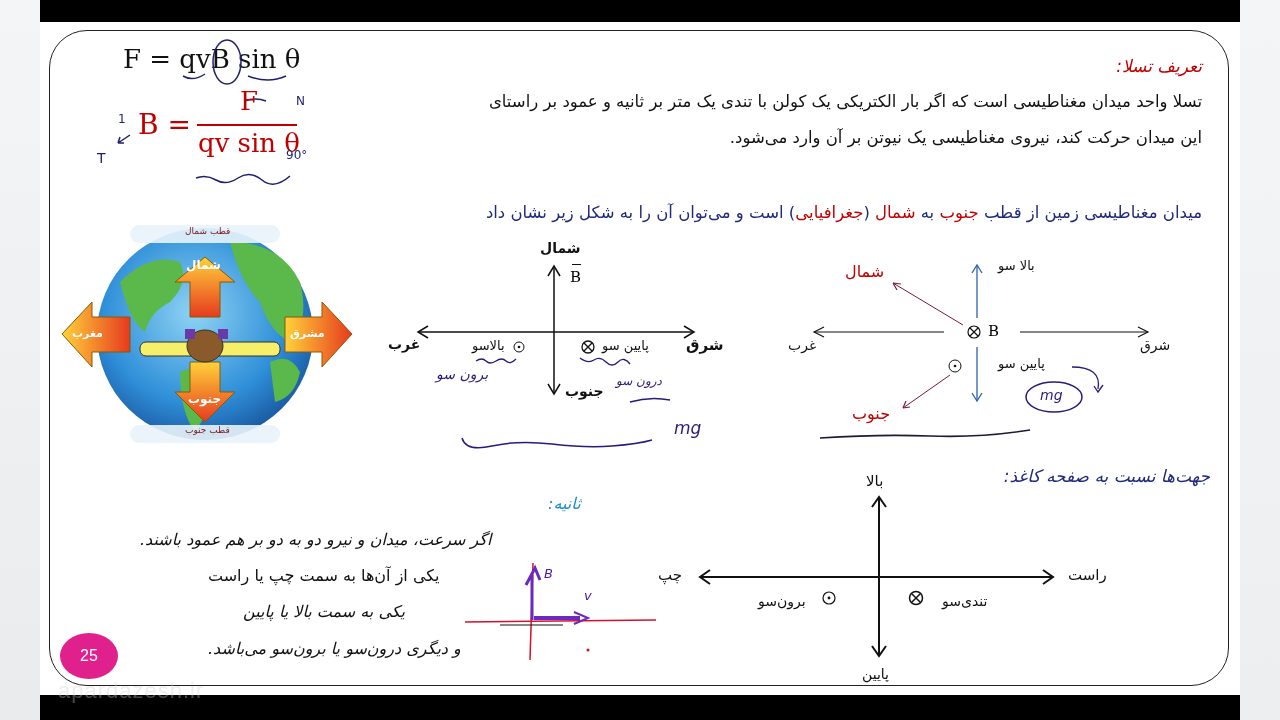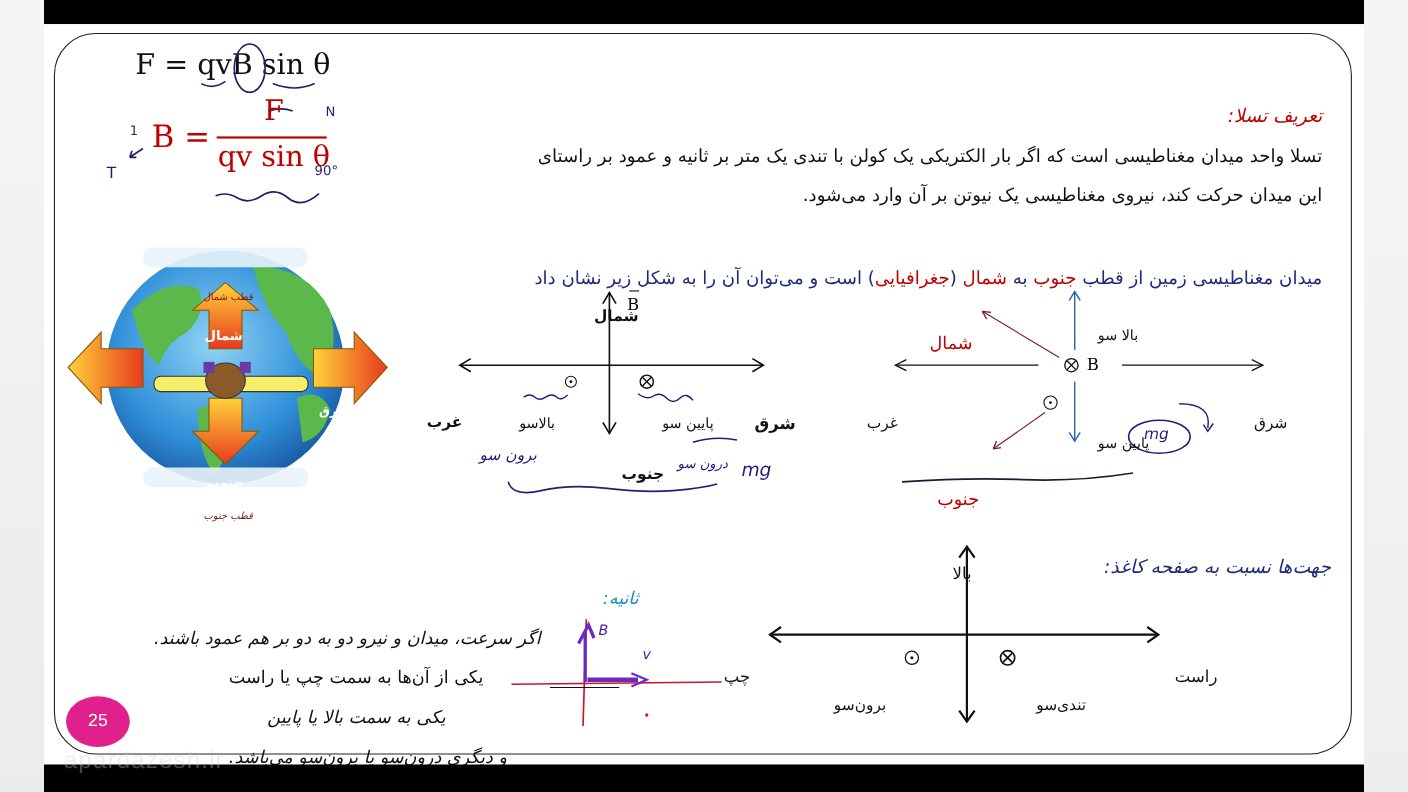--- a/index.html
+++ b/index.html
@@ -4,21 +4,21 @@
 <style>
   html, body { margin:0; padding:0; }
   body { width:1280px; height:720px; position:relative; overflow:hidden; background:#f0f1f2; font-family:"DejaVu Sans", sans-serif; }
   .side-left { position:absolute; left:0; top:0; width:40px; height:720px; background:linear-gradient(#f4f5f6,#e9ebec); }
   .side-right { position:absolute; right:0; top:0; width:40px; height:720px; background:linear-gradient(#f4f5f6,#eceeef); }
   .topbar { position:absolute; left:40px; top:0; width:1200px; height:22px; background:#000; }
   .bottombar { position:absolute; left:40px; top:695px; width:1200px; height:25px; background:#000; }
   .watermark { position:absolute; left:58px; top:678px; font-size:22px; color:#cfcfcf; letter-spacing:1px; font-family:"Liberation Sans", sans-serif; }
   .slide { position:absolute; left:40px; top:22px; width:1200px; height:673px; background:#fff; }
   .frame { position:absolute; left:49px; top:30px; width:1180px; height:656px; border:1.5px solid #222; border-radius:38px; box-sizing:border-box; }
-  .rtl { direction:rtl; unicode-bidi:embed; font-family:"DejaVu Sans", sans-serif;margin-top:40px; }
+  .rtl { direction:rtl; unicode-bidi:embed; font-family:"DejaVu Sans", sans-serif; }
   .abs { position:absolute; }
   .title-red { color:#c00000; font-style:italic; font-size:17px; }
   .body-black { color:#111; font-size:17px; }
   .navy { color:#1f2a7a; }
   .red { color:#c00000; }
   .math { font-family:"DejaVu Serif", serif; }
   .page-badge { position:absolute; left:60px; top:633px; width:58px; height:46px; border-radius:50%; background:#e0208c; color:#fff; font-size:16px; display:flex; align-items:center; justify-content:center; font-family:"Liberation Sans", sans-serif; }
   .lbl { font-size:14px; color:#111; white-space:nowrap; }
   .lbl-red { font-size:15px; color:#c00000; white-space:nowrap; }
   svg { position:absolute; overflow:visible; }
@@ -90,21 +90,21 @@
   <path d="M2 112 L32 80 L32 95 L70 95 L70 130 L32 130 L32 145 Z" fill="url(#arrowH)" stroke="#8a5a00" stroke-width="1"></path>
 
   <path d="M292 112 L262 80 L262 95 L225 95 L225 130 L262 130 L262 145 Z" fill="url(#arrowH)" stroke="#8a5a00" stroke-width="1"></path>
 
   <rect x="80" y="120" width="140" height="14" rx="6" fill="#f5ef6a" stroke="#333" stroke-width="1"></rect>
   <ellipse cx="145" cy="124" rx="18" ry="16" fill="#8a5a2b" stroke="#333" stroke-width="1"></ellipse>
   <rect x="125" y="107" width="10" height="10" fill="#6a3aa8"></rect>
   <rect x="158" y="107" width="10" height="10" fill="#6a3aa8"></rect>
 </svg>
 <div class="abs rtl" style="left:185px;top:226px;font-size:9px;color:#7a1a1a;">قطب شمال</div>
-<div class="abs rtl" style="left:185px;top:425px;font-size:9px;color:#7a1a1a;font-style:italic;">قطب جنوب</div>
+<div class="abs rtl" style="left:185px;top:425px;font-size:9px;color:#7a1a1a;">قطب جنوب</div>
 <div class="abs rtl" style="left:186px;top:258px;font-size:12px;color:#fff;font-weight:bold;">شمال</div>
 <div class="abs rtl" style="left:188px;top:392px;font-size:12px;color:#fff;font-weight:bold;">جنوب</div>
 <div class="abs rtl" style="left:290px;top:327px;font-size:11px;color:#fff;font-weight:bold;">مشرق</div>
 <div class="abs rtl" style="left:72px;top:327px;font-size:11px;color:#fff;font-weight:bold;">مغرب</div>
 
 <svg style="left:0;top:0;width:1px;height:1px;">
   <line x1="418" y1="332" x2="694" y2="332" stroke="#111" stroke-width="1.5"></line>
   <path d="M428 326 L418 332 L428 338" fill="none" stroke="#111" stroke-width="1.5"></path>
   <path d="M684 326 L694 332 L684 338" fill="none" stroke="#111" stroke-width="1.5"></path>
   <line x1="554" y1="266" x2="554" y2="394" stroke="#111" stroke-width="1.5"></line>

